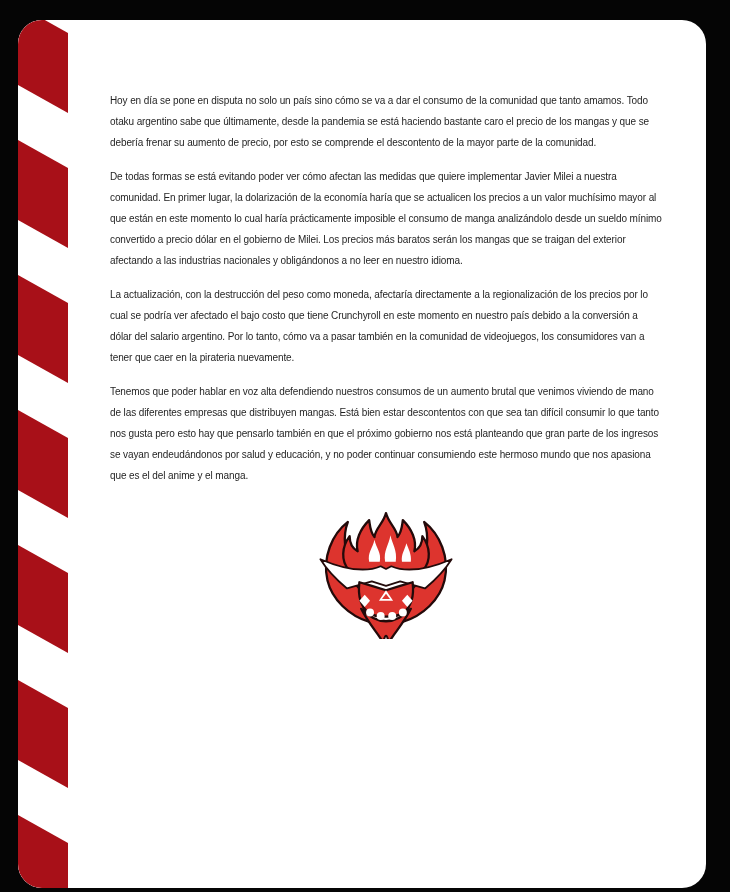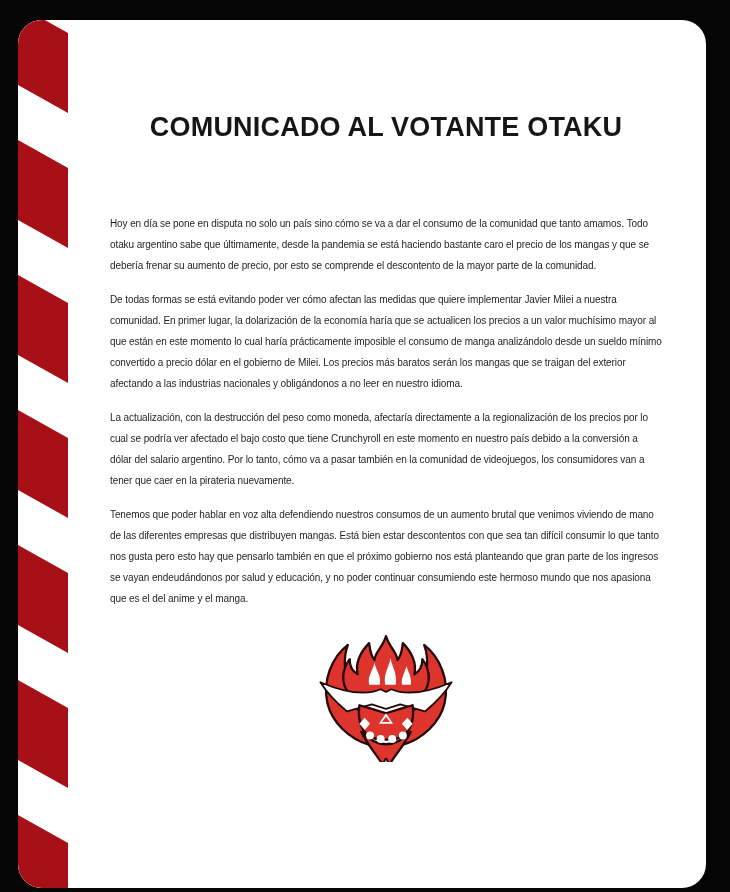--- a/index.html
+++ b/index.html
@@ -46,21 +46,20 @@
     <polygon class="stripe" points="0,120 50,148 50,228 0,200"></polygon>
     <polygon class="stripe" points="0,255 50,283 50,363 0,335"></polygon>
     <polygon class="stripe" points="0,390 50,418 50,498 0,470"></polygon>
     <polygon class="stripe" points="0,525 50,553 50,633 0,605"></polygon>
     <polygon class="stripe" points="0,660 50,688 50,768 0,740"></polygon>
     <polygon class="stripe" points="0,795 50,823 50,903 0,875"></polygon>
   </svg>
 
   <div class="content">
 
-    <h1 class="title">COMUNICADO AL VOTANTE OTAKU</h1>
 
     <div class="body-text">
       <p>Hoy en día se pone en disputa no solo un país sino cómo se va a dar el consumo de la comunidad que tanto amamos. Todo otaku argentino sabe que últimamente, desde la pandemia se está haciendo bastante caro el precio de los mangas y que se debería frenar su aumento de precio, por esto se comprende el descontento de la mayor parte de la comunidad.</p>
       <p>De todas formas se está evitando poder ver cómo afectan las medidas que quiere implementar Javier Milei a nuestra comunidad. En primer lugar, la dolarización de la economía haría que se actualicen los precios a un valor muchísimo mayor al que están en este momento lo cual haría prácticamente imposible el consumo de manga analizándolo desde un sueldo mínimo convertido a precio dólar en el gobierno de Milei. Los precios más baratos serán los mangas que se traigan del exterior afectando a las industrias nacionales y obligándonos a no leer en nuestro idioma.</p>
       <p>La actualización, con la destrucción del peso como moneda, afectaría directamente a la regionalización de los precios por lo cual se podría ver afectado el bajo costo que tiene Crunchyroll en este momento en nuestro país debido a la conversión a dólar del salario argentino. Por lo tanto, cómo va a pasar también en la comunidad de videojuegos, los consumidores van a tener que caer en la pirateria nuevamente.</p>
       <p>Tenemos que poder hablar en voz alta defendiendo nuestros consumos de un aumento brutal que venimos viviendo de mano de las diferentes empresas que distribuyen mangas. Está bien estar descontentos con que sea tan difícil consumir lo que tanto nos gusta pero esto hay que pensarlo también en que el próximo gobierno nos está planteando que gran parte de los ingresos se vayan endeudándonos por salud y educación, y no poder continuar consumiendo este hermoso mundo que nos apasiona que es el del anime y el manga.</p>
     </div>
 
     <div class="logo-wrap">
       <svg width="142" height="133" viewBox="0 0 160 150" aria-hidden="true">

